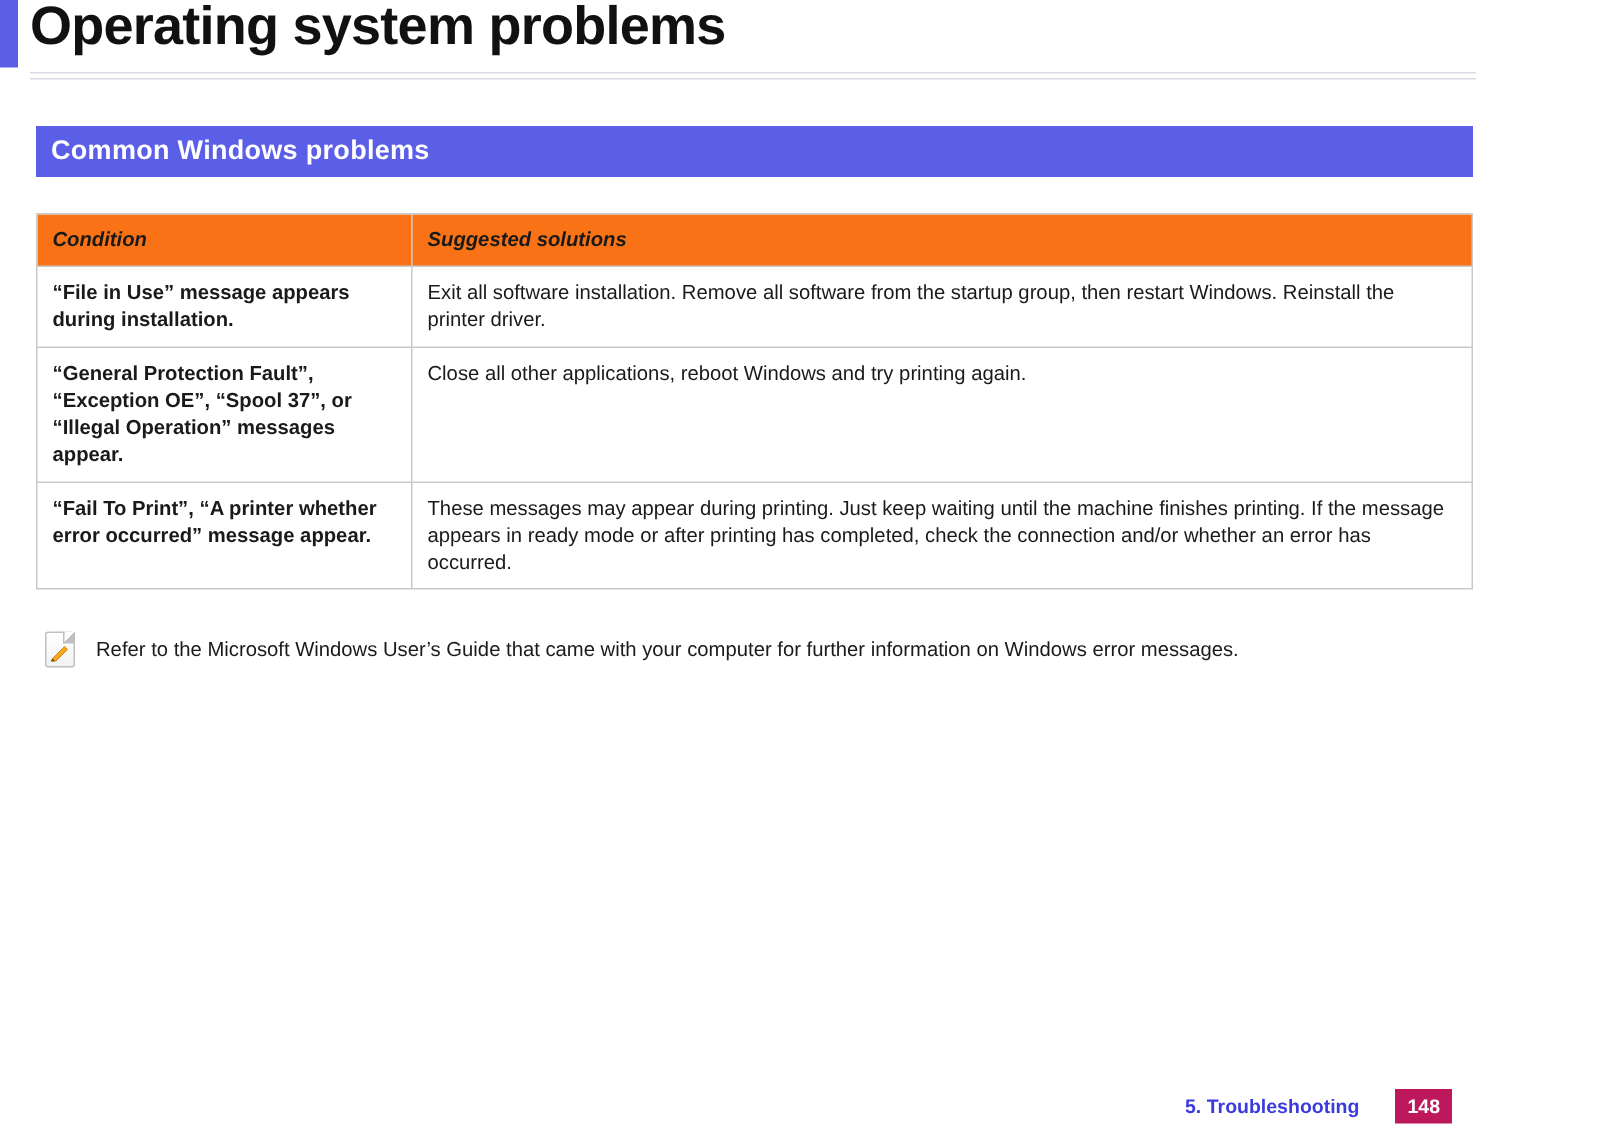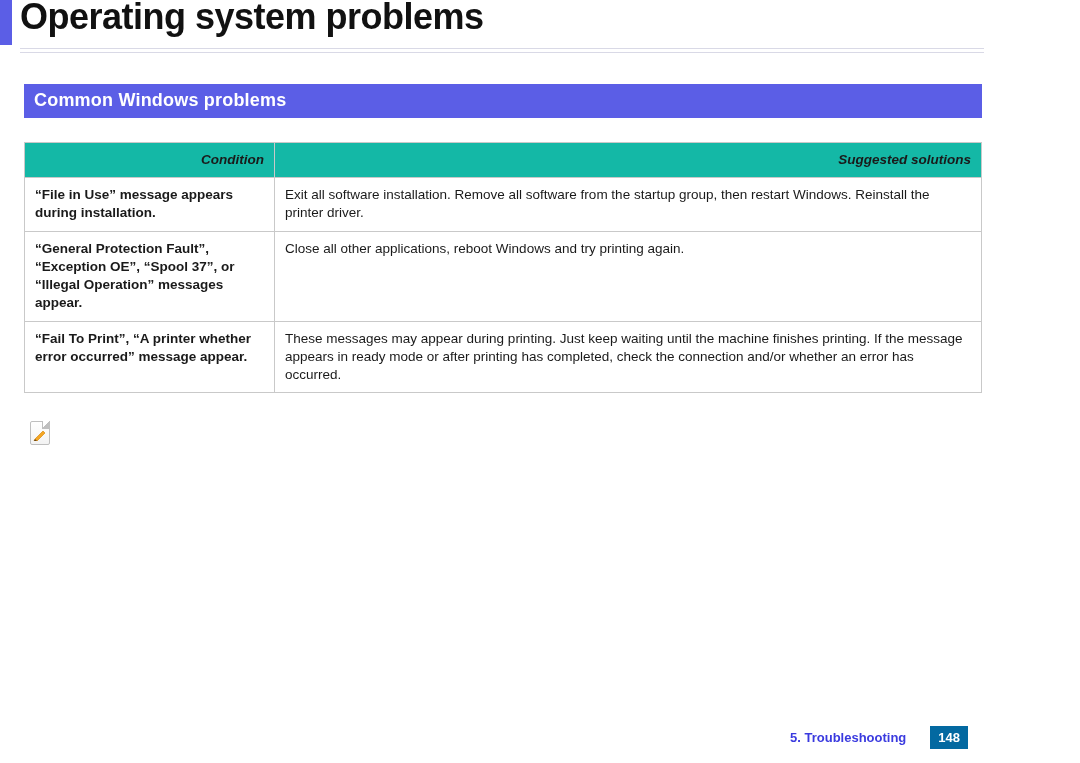--- a/index.html
+++ b/index.html
@@ -29,21 +29,21 @@
 
   
   .tbl-wrap { margin-top: 24px; }
   table.solutions {
     width: 100%; border-collapse: collapse; font-size: 13.5px; line-height: 1.35;
   }
   table.solutions th, table.solutions td {
     border: 1px solid #c9c9c9; padding: 8px 10px; vertical-align: top; text-align: left;
   }
   table.solutions th {
-    background: #14b8a6; font-weight: 700; font-style: italic; text-align: right;
+    background: #f97316; font-weight: 700; font-style: italic; text-align: left;
     font-size: 13.5px;
   }
   table.solutions td.cond { font-weight: 700; width: 250px; }
   table.solutions td.sol { font-weight: 400; }
 
   
   .note { display: flex; gap: 14px; margin-top: 28px; align-items: flex-start; padding-left: 6px; }
   .note-icon {
     width: 20px; height: 24px; flex: 0 0 20px; position: relative;
     border: 1px solid #bfbfbf; border-radius: 2px; background: linear-gradient(#fff,#f3f3f3);
@@ -52,21 +52,21 @@
     content: ""; position: absolute; right: -1px; top: -1px; width: 7px; height: 7px;
     background: linear-gradient(135deg,#fff 48%, #bfbfbf 50%);
     border-left: 1px solid #bfbfbf; border-bottom: 1px solid #bfbfbf;
   }
   .note-icon svg { position: absolute; left: 2px; top: 5px; }
   .note-text { font-size: 13.5px; line-height: 1.35; padding-top: 3px; }
 
   
   .footer { position: absolute; right: 16px; bottom: 14px; display: flex; align-items: stretch; gap: 24px; font-size: 13px; }
   .footer-chapter { color: #3a3adf; font-weight: 700; align-self: center; }
-  .footer-page { background: #0369a1; color: #fff; font-weight: 700; padding: 4px 8px; }
+  .footer-page { background: #be185d; color: #fff; font-weight: 700; padding: 4px 8px; }
 </style>
 </head>
 <body>
 
 <div class="page">
 
   <div class="title-wrap">
     <div class="title-accent"></div>
     <h1 class="page-title">Operating system problems</h1>
     <div class="title-rule"></div>
@@ -101,20 +101,21 @@
       </table>
     </div>
 
     <div class="note">
       <div class="note-icon">
         <svg width="14" height="14" viewBox="0 0 14 14">
           <path d="M2 12 L10 4 L12 6 L4 14 L1 14 Z" fill="#f5a623" stroke="#d08000" stroke-width="0.6"></path>
           <path d="M1 14 L2 12 L4 14 Z" fill="#6b4a1d"></path>
         </svg>
       </div>
+      <div class="note-text">Refer to the Microsoft Windows User’s Guide that came with your computer for further information on Windows error messages.</div>
     </div>
 
   </div>
 
   <div class="footer">
     <span class="footer-chapter">5.  Troubleshooting</span>
     <span class="footer-page">148</span>
   </div>
 
 </div>

